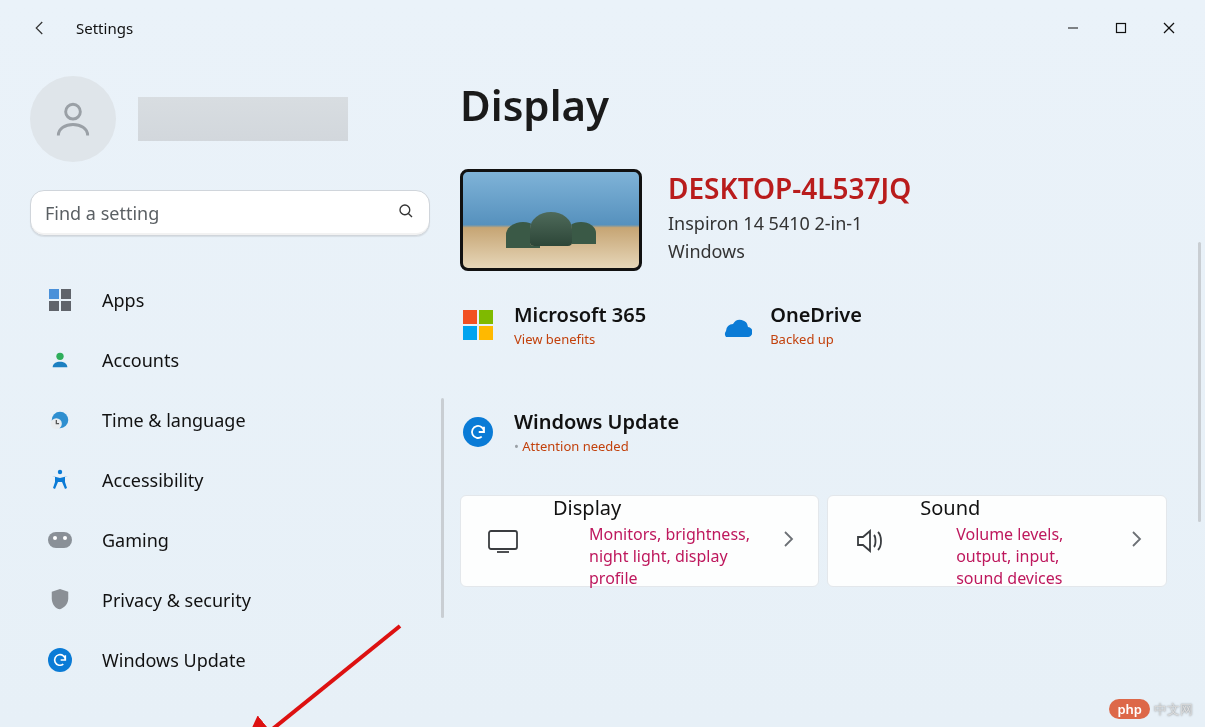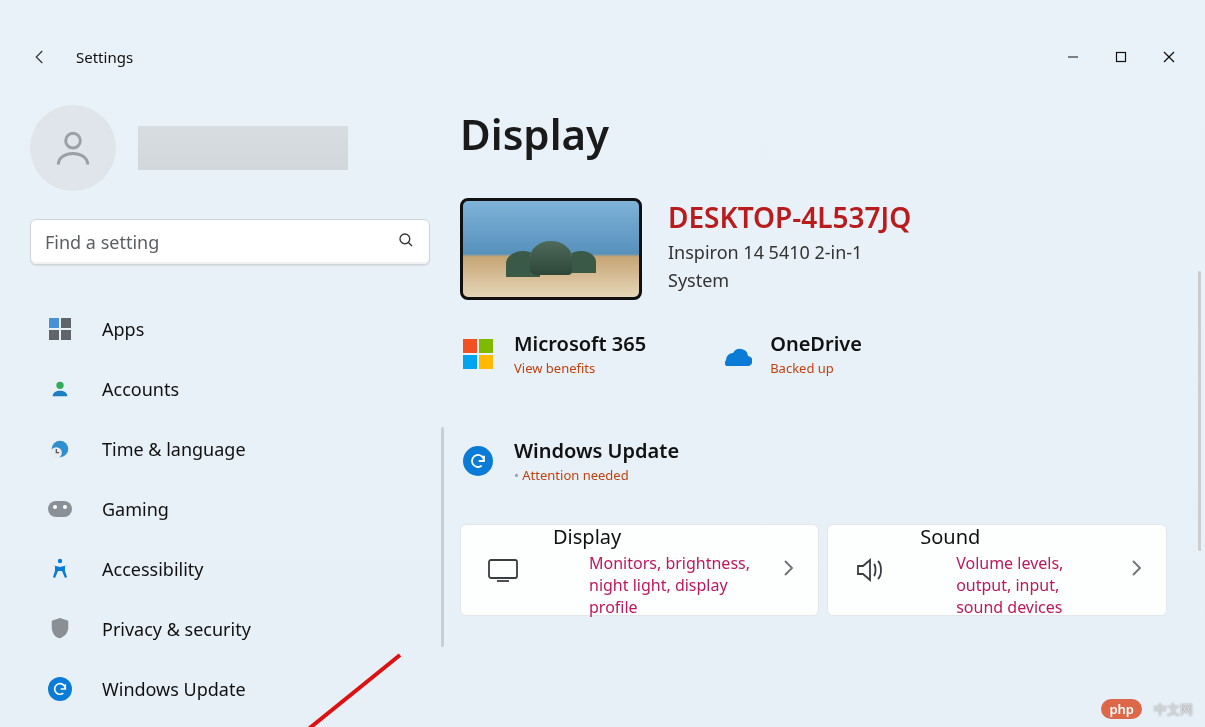--- a/index.html
+++ b/index.html
@@ -1,39 +1,39 @@
 <!DOCTYPE html>
 <html><head>
 <meta charset="utf-8">
 <style>
 * { margin:0; padding:0; box-sizing:border-box; font-family:"Segoe UI Variable","Segoe UI",system-ui,sans-serif; }
 html,body { width:1205px; height:727px; overflow:hidden; }
 body { background:linear-gradient(180deg,#eaf2f9 0%,#e7f0f7 100%); border-radius:12px; position:relative; }
 
 
-.titlebar { height:56px; display:flex; align-items:center; padding:0 12px 0 22px;margin-top:29px; }
+.titlebar { height:56px; display:flex; align-items:center; padding:0 12px 0 22px; }
 .back-btn { width:36px; height:36px; display:flex; align-items:center; justify-content:center; color:#333; }
 .title-text { font-size:15px; color:#111; margin-left:18px; }
 .win-controls { margin-left:auto; display:flex; gap:0; }
 .win-btn { width:48px; height:36px; display:flex; align-items:center; justify-content:center; color:#111; }
 .win-btn svg { width:12px; height:12px; }
 
 
 .layout { display:flex; height:calc(100% - 56px); }
 .sidebar { width:460px; padding:20px 30px 0 30px; position:relative; }
 .main { flex:1; padding:20px 30px 0 0; position:relative; }
 
 
 .profile { display:flex; align-items:center; gap:22px; margin-bottom:28px; padding-left:0; }
 .avatar { width:86px; height:86px; border-radius:50%; background:#dfe5ea; display:flex; align-items:center; justify-content:center; }
 .avatar svg { width:44px; height:44px; stroke:#9aa0a6; }
 .name-block { width:210px; height:44px; background:linear-gradient(180deg,#d8dde1,#d2d7dc); }
 
 
-.search { width:400px; height:46px; background:#fff; border:1px solid #d0d5db; border-radius:6px; box-shadow:0 1px 1px rgba(0,0,0,.08), inset 0 -2px 0 rgba(0,0,0,.05); display:flex; align-items:center; padding:0 14px; margin-bottom:34px; }
+.search { width:400px; height:46px; background:#fff; border:1px solid #d0d5db; border-radius:14px; box-shadow:0 1px 1px rgba(0,0,0,.08), inset 0 -2px 0 rgba(0,0,0,.05); display:flex; align-items:center; padding:0 14px; margin-bottom:34px; }
 .search input { border:none; outline:none; flex:1; font-size:18px; color:#555; background:transparent; }
 .search input::placeholder { color:#5a5f63; }
 .search-icon { color:#333; }
 
 
 .nav { display:flex; flex-direction:column; gap:0; position:relative; }
 .nav-item { height:60px; display:flex; align-items:center; gap:28px; padding:0 16px; border-radius:6px; font-size:18px; color:#111; cursor:pointer; }
 .nav-icon { width:28px; height:28px; display:flex; align-items:center; justify-content:center; }
 .nav-sep { position:absolute; top:128px; right:-14px; width:3px; height:220px; background:#c9ced3; border-radius:2px; }
 
@@ -79,21 +79,21 @@
 .row-text .r-sub { font-size:16px; color:#be185d; margin-top:2px;margin-left:36px; }
 .chev { color:#6c7075; }
 
 
 .arrow-svg { position:absolute; left:250px; top:560px; pointer-events:none; }
 
 
 .scroll-thumb { position:absolute; right:4px; top:186px; width:3px; height:280px; background:#c9ced3; border-radius:2px; }
 
 
-.wm { position:absolute; right:12px; bottom:8px; display:flex; align-items:center; gap:12px; font-size:13px; color:#fff; }
+.wm { position:absolute; right:12px; bottom:8px; display:flex; align-items:center; gap:4px; font-size:13px; color:#fff; }
 .wm .php { background:#dd6849; color:#fff; border-radius:12px; padding:1px 8px; font-weight:600; }
 .wm .cn { color:#ddd; text-shadow:0 0 2px rgba(0,0,0,.5); }
 </style>
 </head>
 <body>
 
 <div class="titlebar">
   <div class="back-btn">
     <svg width="18" height="18" viewBox="0 0 24 24" fill="none" stroke="currentColor" stroke-width="1.6">
         <path d="M15 4l-8 8 8 8"></path>
@@ -166,33 +166,33 @@
         <span class="nav-icon">
           <svg width="22" height="22" viewBox="0 0 24 24">
               <circle cx="12" cy="12" r="9" fill="#2f8fd0"></circle>
               <circle cx="8" cy="16" r="6" fill="#e9ecef"></circle>
               <path d="M8 12v4h3" stroke="#555" stroke-width="1.4" fill="none"></path>
             </svg>
         </span>
         <span>Time &amp; language</span>
       </div>
       <div class="nav-item">
-        <span class="nav-icon">
-            <span class="i-gaming"></span>
-          </span>
-        <span>Gaming</span>
-      </div>
-      <div class="nav-item">
         <span class="nav-icon i-access">
           <svg width="24" height="24" viewBox="0 0 24 24" fill="currentColor">
               <circle cx="12" cy="4" r="2.2"></circle>
               <path d="M4 8l8 2 8-2-3 1v5l2 6-2 1-3-7h-4l-3 7-2-1 2-6v-5z"></path>
             </svg>
         </span>
         <span>Accessibility</span>
+      </div>
+      <div class="nav-item">
+        <span class="nav-icon">
+            <span class="i-gaming"></span>
+          </span>
+        <span>Gaming</span>
       </div>
       <div class="nav-item">
         <span class="nav-icon i-privacy">
           <svg width="22" height="24" viewBox="0 0 24 26" fill="currentColor">
               <path d="M12 1l9 3v7c0 6-4 10-9 12C7 23 3 17 3 11V4z"></path>
             </svg>
         </span>
         <span>Privacy &amp; security</span>
       </div>
       <div class="nav-item">
@@ -219,21 +219,21 @@
   </aside>
 
   <main class="main">
     <h1 class="page-title">Display</h1>
 
     <div class="device-row">
       <div class="device-thumb"></div>
       <div class="device-info">
         <h2>DESKTOP-4L537JQ</h2>
         <div class="model">Inspiron 14 5410 2-in-1</div>
-        <div class="rename">System</div>
+        <div class="rename">Windows</div>
       </div>
     </div>
 
     <div class="info-tiles">
       <div class="tile">
         <div class="tile-icon">
             <div class="ms365">
               <span></span>
               <span></span>
               <span></span>

